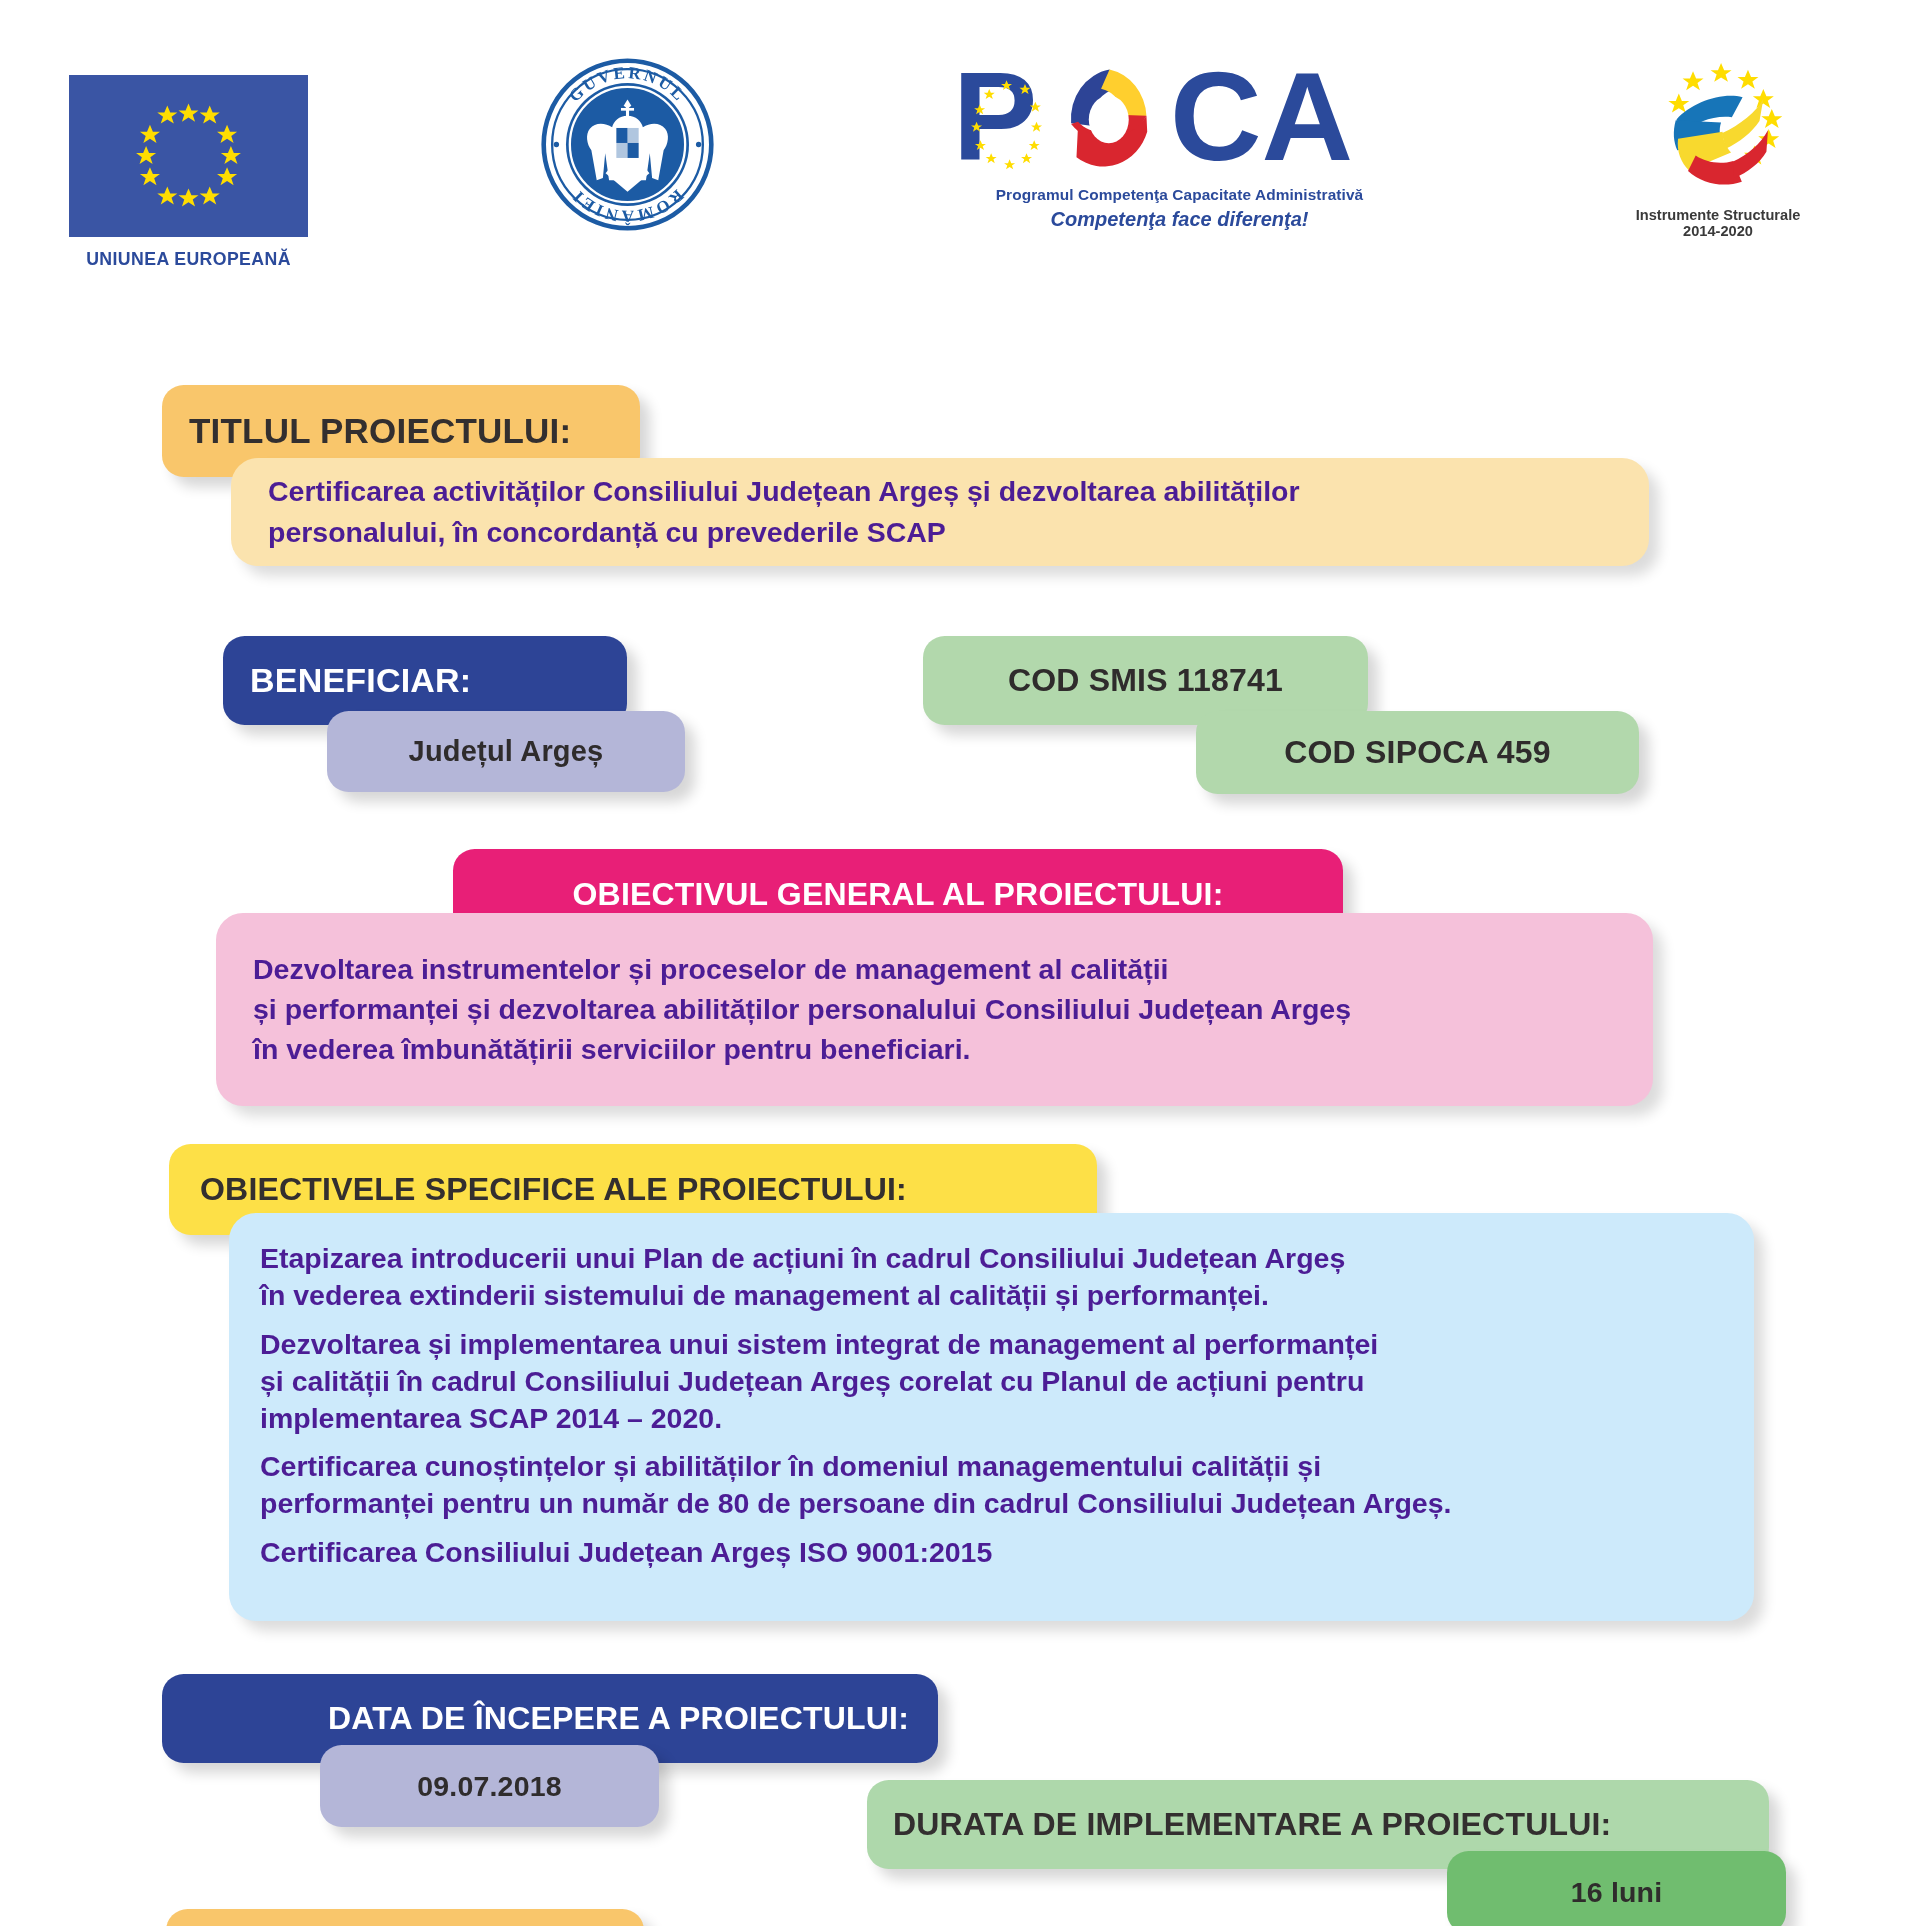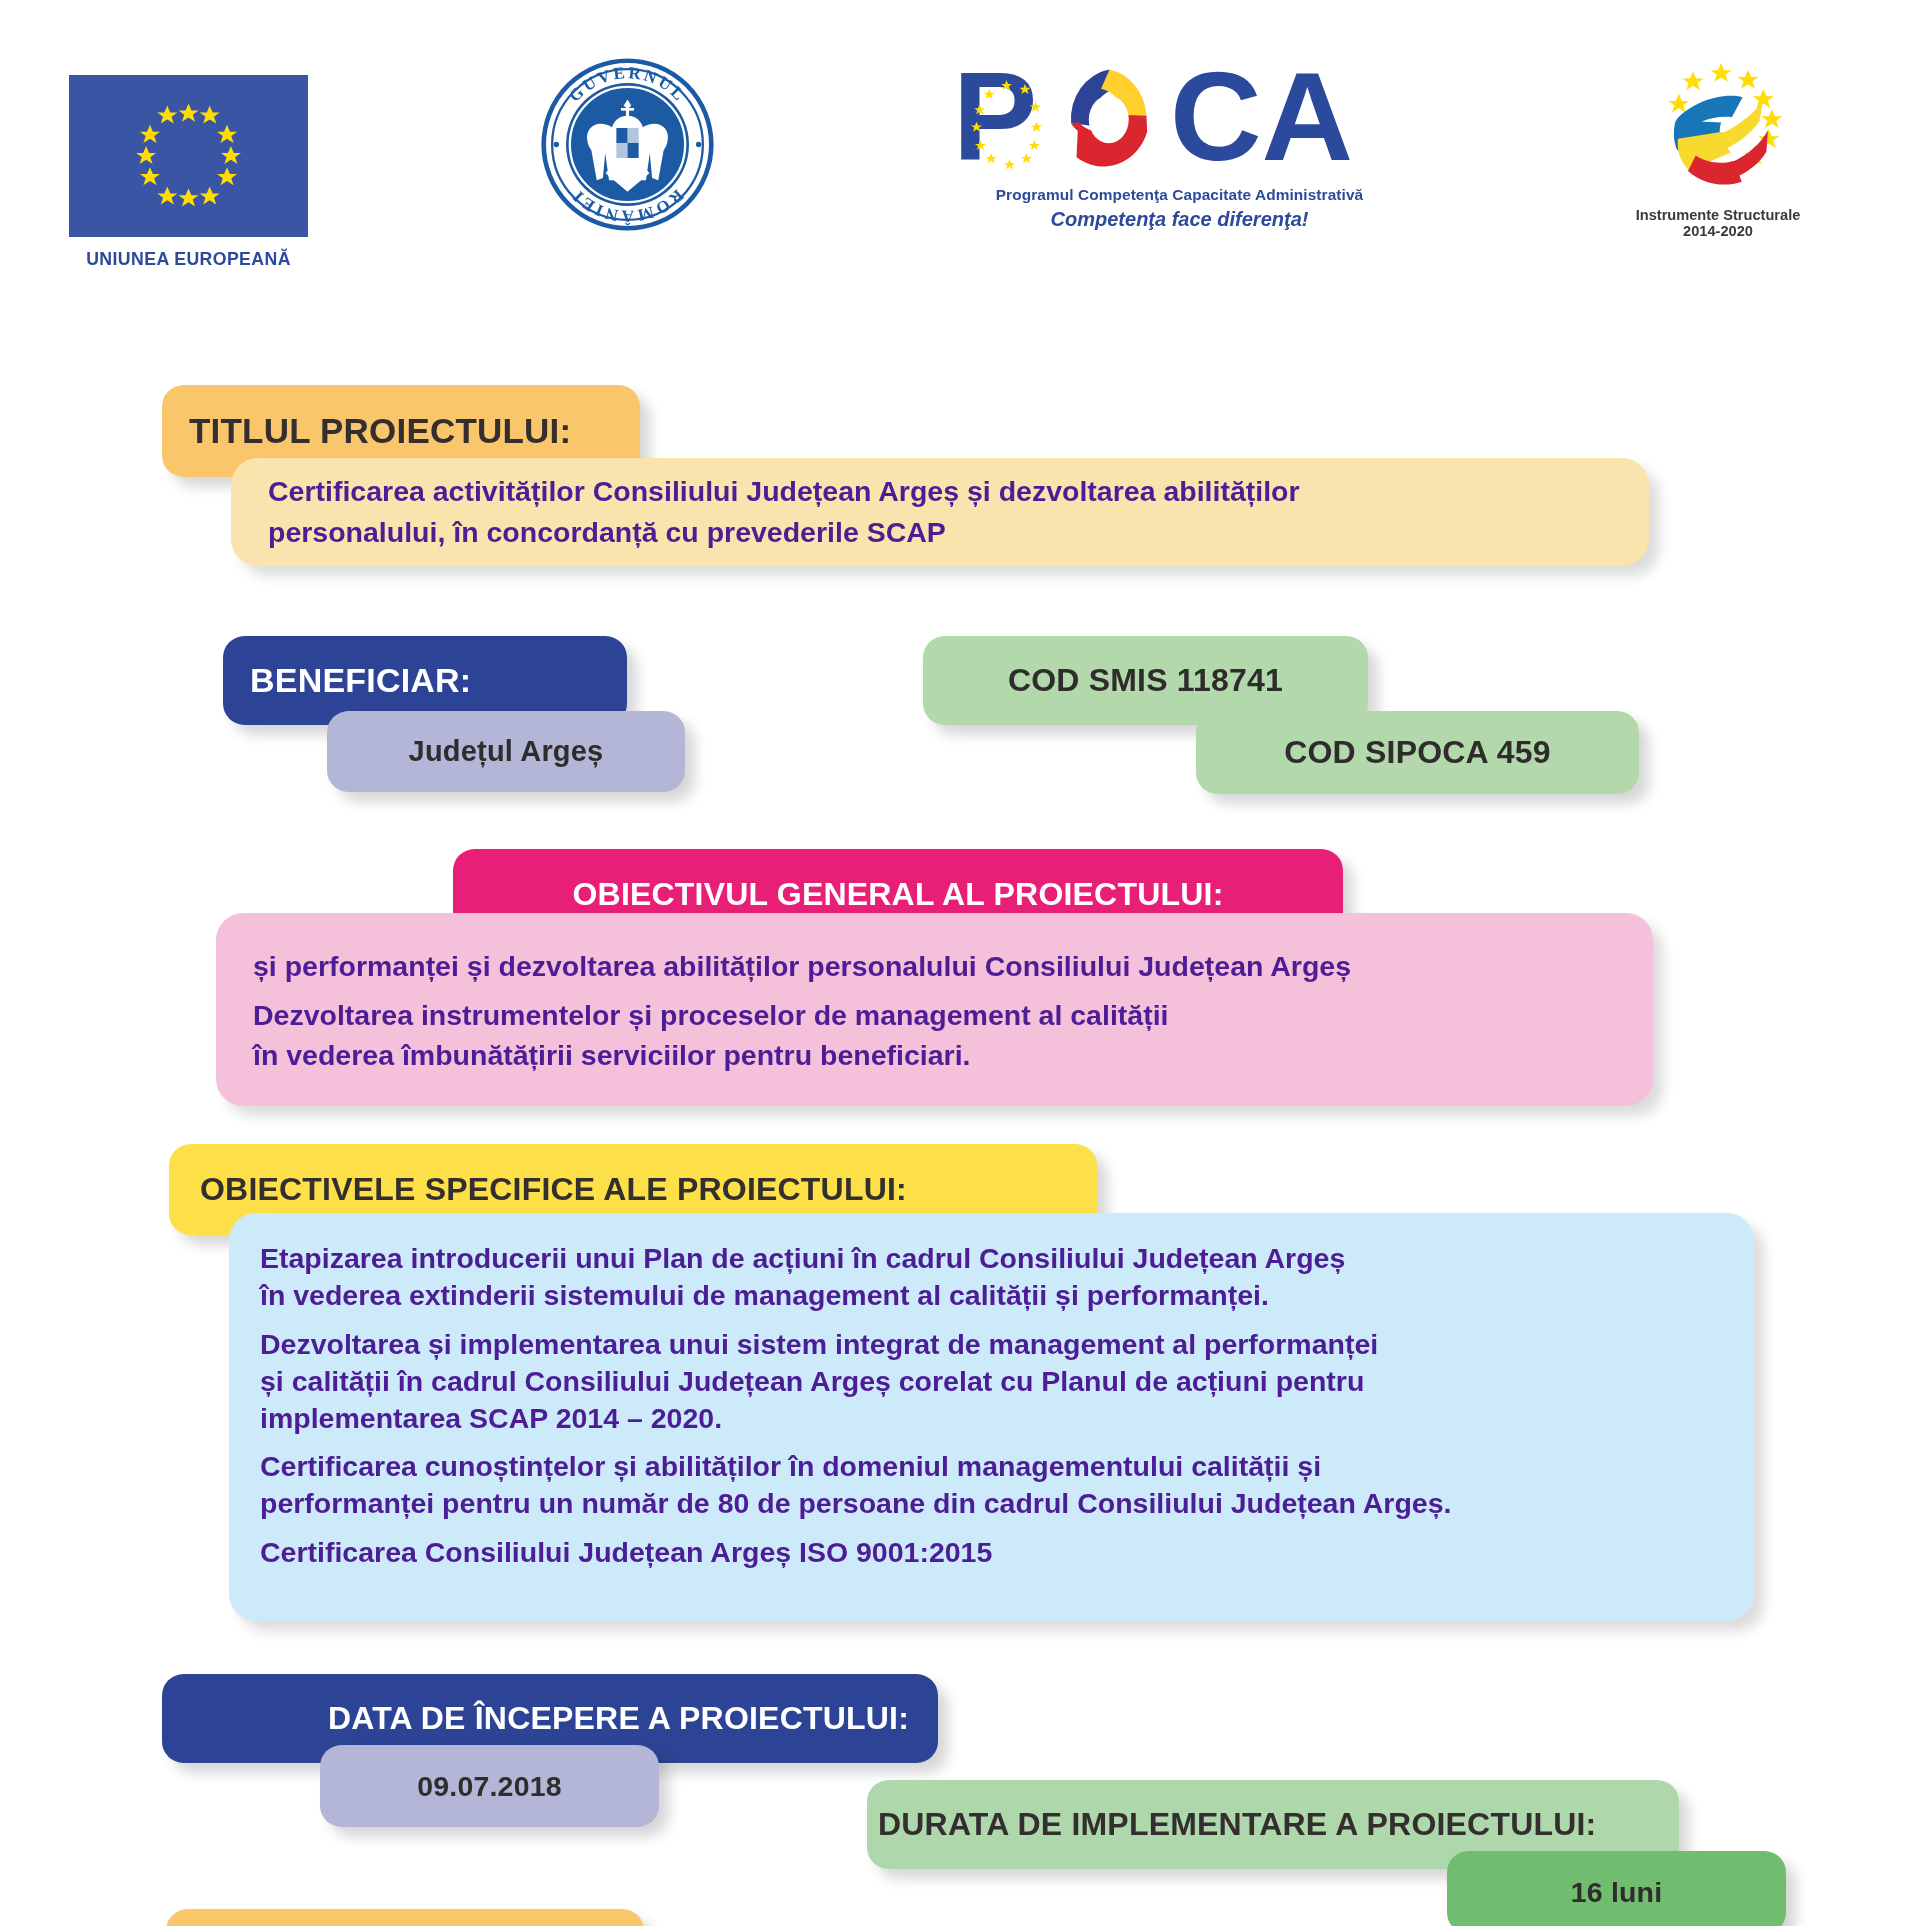--- a/index.html
+++ b/index.html
@@ -269,22 +269,22 @@
   <span class="pill-label" style="font-size:32px; color:#2f2c2c;">COD SMIS 118741</span>
 </div>
 <div class="pill" style="left:1196px; top:711px; width:443px; height:83px; background:#b2d8ac; padding:0 27px; justify-content:center;">
   <span class="pill-label" style="font-size:32px; color:#2f2c2c;">COD SIPOCA 459</span>
 </div>
 
 <div class="pill" style="left:453px; top:849px; width:890px; height:91px; background:#e81f77; padding:0 31px; justify-content:center;">
   <span class="pill-label" style="font-size:32px; color:#ffffff;">OBIECTIVUL  GENERAL AL PROIECTULUI:</span>
 </div>
 <div class="card" style="left:216px; top:913px; width:1437px; height:193px; background:#f5c1da;">
+  <p>Dezvoltarea instrumentelor și proceselor de management al calității</p>
   <p style="margin-top:3.1px;">și performanței și dezvoltarea abilităților personalului Consiliului Județean Argeș</p>
-  <p>Dezvoltarea instrumentelor și proceselor de management al calității</p>
   <p style="margin-top:3.1px;">în vederea îmbunătățirii serviciilor pentru beneficiari.</p>
 </div>
 
 <div class="pill" style="left:169px; top:1144px; width:928px; height:91px; background:#fde047; padding:0 31px;">
   <span class="pill-label" style="font-size:32px; color:#332f2f;">OBIECTIVELE SPECIFICE ALE PROIECTULUI:</span>
 </div>
 <div class="card" style="left:229px; top:1213px; width:1525px; height:408px; background:#cdeafb;
             padding:27px 31px; justify-content:flex-start;">
   <p style="white-space:pre-line;">Etapizarea introducerii unui Plan de acțiuni în cadrul Consiliului Județean Argeș
 în vederea extinderii sistemului de management al calității și performanței.</p>
@@ -296,21 +296,21 @@
   <p style="white-space:pre-line;">Certificarea Consiliului Județean Argeș ISO 9001:2015</p>
 </div>
 
 <div class="pill" style="left:162px; top:1674px; width:776px; height:89px; background:#2d4496; padding:0 29px;justify-content:flex-end;">
   <span class="pill-label" style="font-size:32px; color:#ffffff;">DATA DE ÎNCEPERE A PROIECTULUI:</span>
 </div>
 <div class="pill" style="left:320px; top:1745px; width:339px; height:82px; background:#b4b6d8; padding:0 27px; justify-content:center;">
   <span class="pill-label" style="font-size:28.5px; color:#2f2c2c;">09.07.2018</span>
 </div>
 
-<div class="pill" style="left:867px; top:1780px; width:812px; height:89px; background:#aed8ab; padding:0 11px;">
+<div class="pill" style="left:867px; top:1780px; width:902px; height:89px; background:#aed8ab; padding:0 26px;">
   <span class="pill-label" style="font-size:32px; color:#332f2f;">DURATA DE IMPLEMENTARE A PROIECTULUI:</span>
 </div>
 <div class="pill" style="left:1447px; top:1851px; width:339px; height:83px; background:#70bd6f; padding:0 27px; justify-content:center;">
   <span class="pill-label" style="font-size:28.5px; color:#2f2c2c;">16 luni</span>
 </div>
 
 <div class="pill" style="left:166px; top:1909px; width:478px; height:91px; background:#f9c66b; padding:0 27px;">
   
 </div>
 

